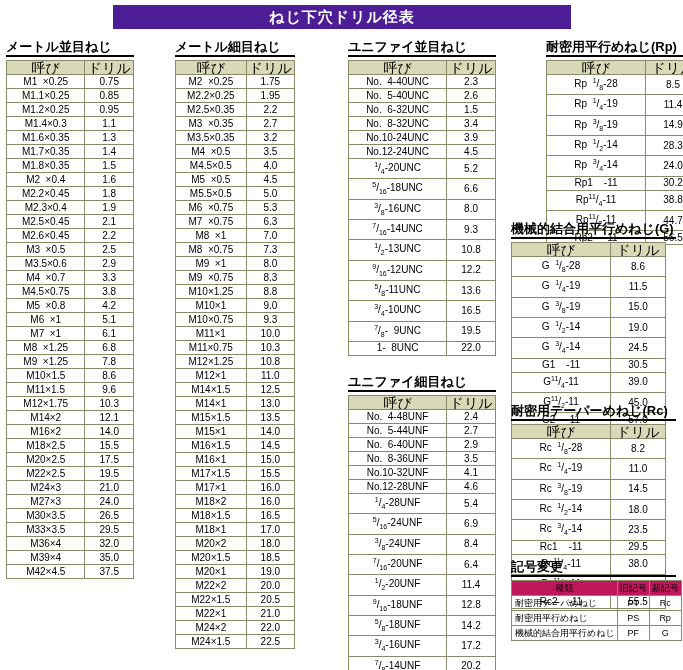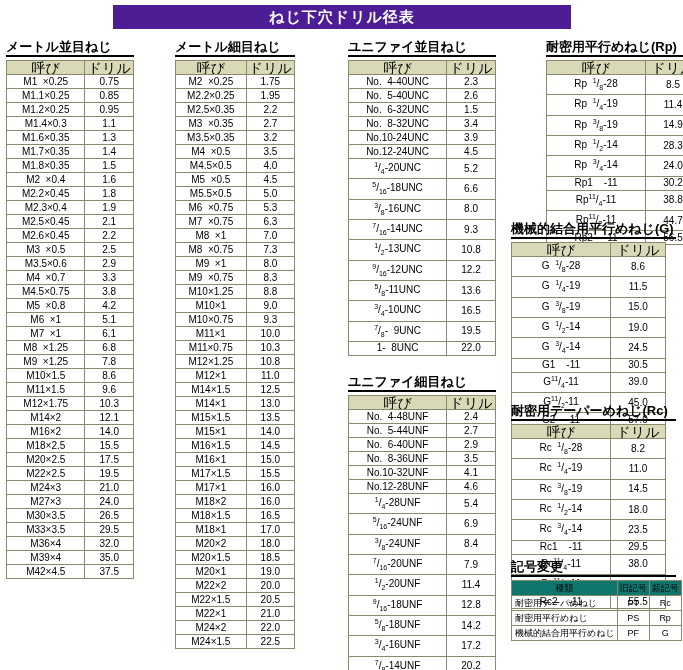--- a/index.html
+++ b/index.html
@@ -56,21 +56,21 @@
   .w-name4{width:94px;}
   .w-drill4{width:50px;}
   
   table.kg{
     border-collapse:collapse;table-layout:fixed;font-size:9px;
   }
   table.kg th, table.kg td{
     border:1px solid #8a8a6a;height:14px;padding:0 2px;
     text-align:center;vertical-align:middle;line-height:13px;white-space:nowrap;
   }
-  table.kg thead th{background:#0f766e;font-weight:normal;}
+  table.kg thead th{background:#be185d;font-weight:normal;}
   table.kg td.kl{text-align:left;padding-left:3px;}
   sup{font-size:7px;vertical-align:super;}
   sub{font-size:7px;vertical-align:sub;}
 </style>
 </head>
 <body>
 
 <div class="page">
 
   <div class="title-bar">ねじ下穴ドリル径表</div>
@@ -530,21 +530,21 @@
           <tr>
             <td class="l"><sup>5</sup>/<sub>16</sub>-24UNF</td>
             <td>6.9</td>
           </tr>
           <tr>
             <td class="l"><sup>3</sup>/<sub>8</sub>-24UNF</td>
             <td>8.4</td>
           </tr>
           <tr>
             <td class="l"><sup>7</sup>/<sub>16</sub>-20UNF</td>
-            <td>7.9</td>
+            <td>6.4</td>
           </tr>
           <tr>
             <td class="l"><sup>1</sup>/<sub>2</sub>-20UNF</td>
             <td>11.4</td>
           </tr>
           <tr>
             <td class="l"><sup>9</sup>/<sub>16</sub>-18UNF</td>
             <td>12.8</td>
           </tr>
           <tr>

